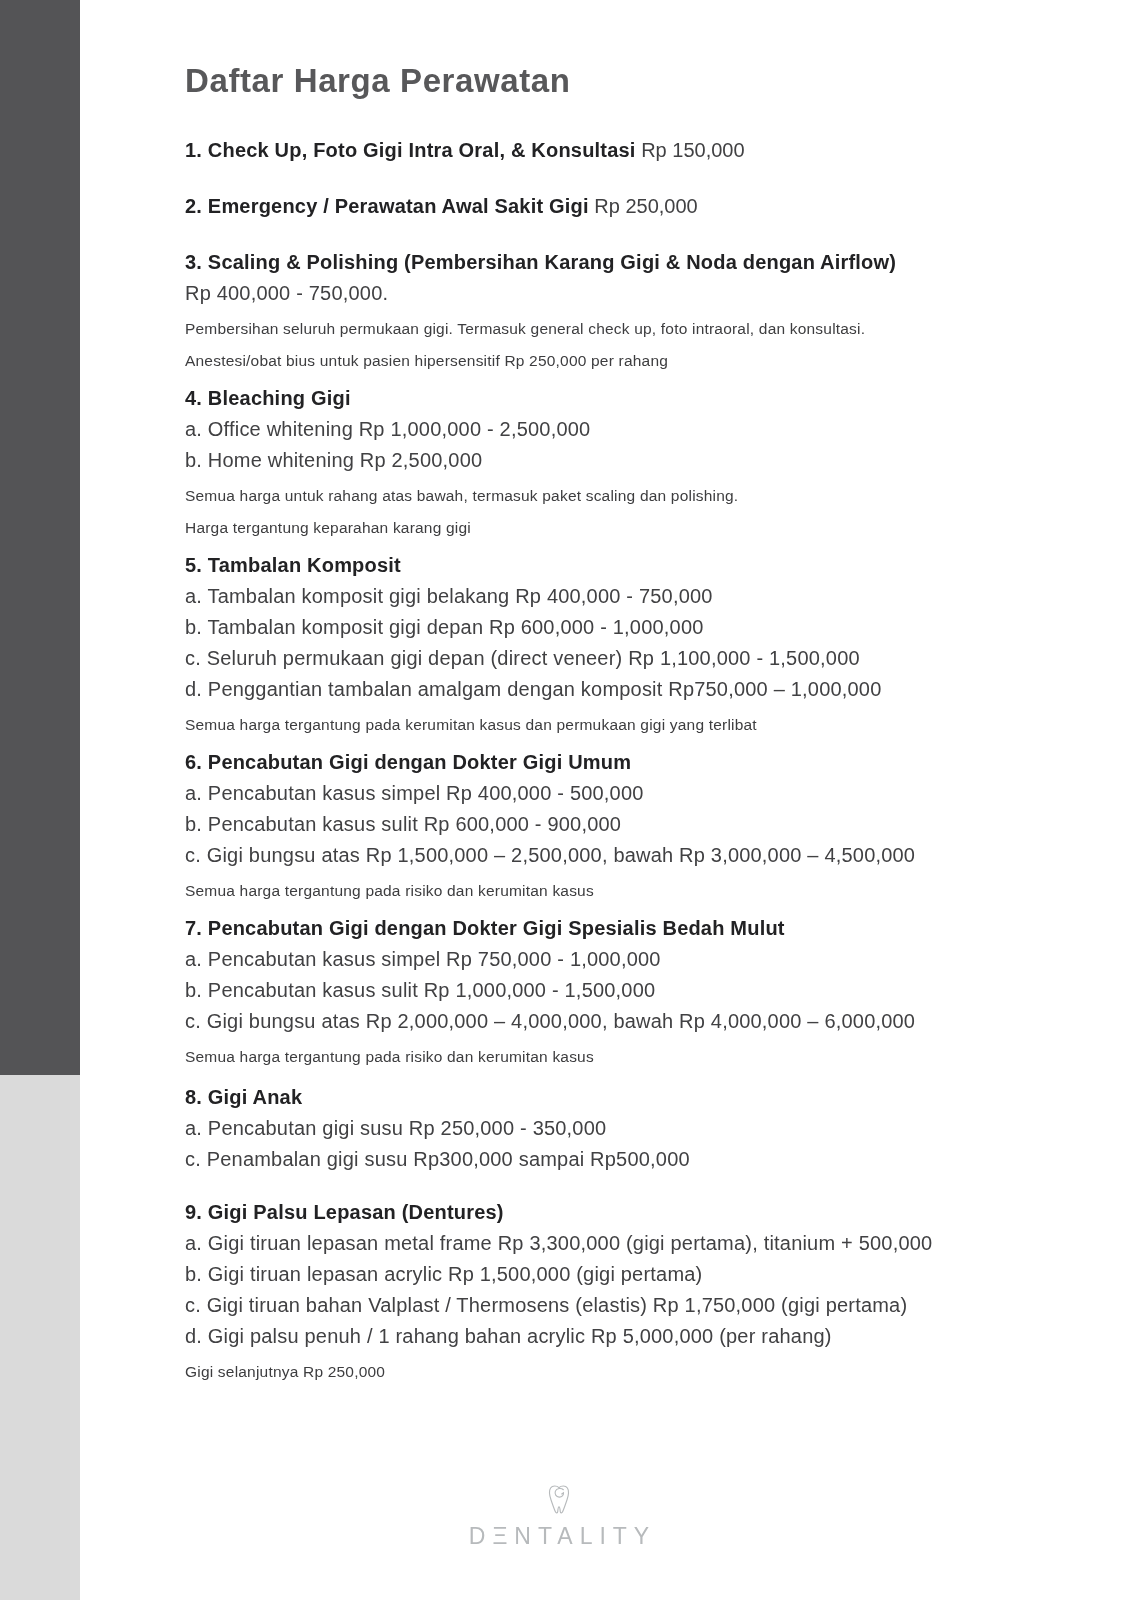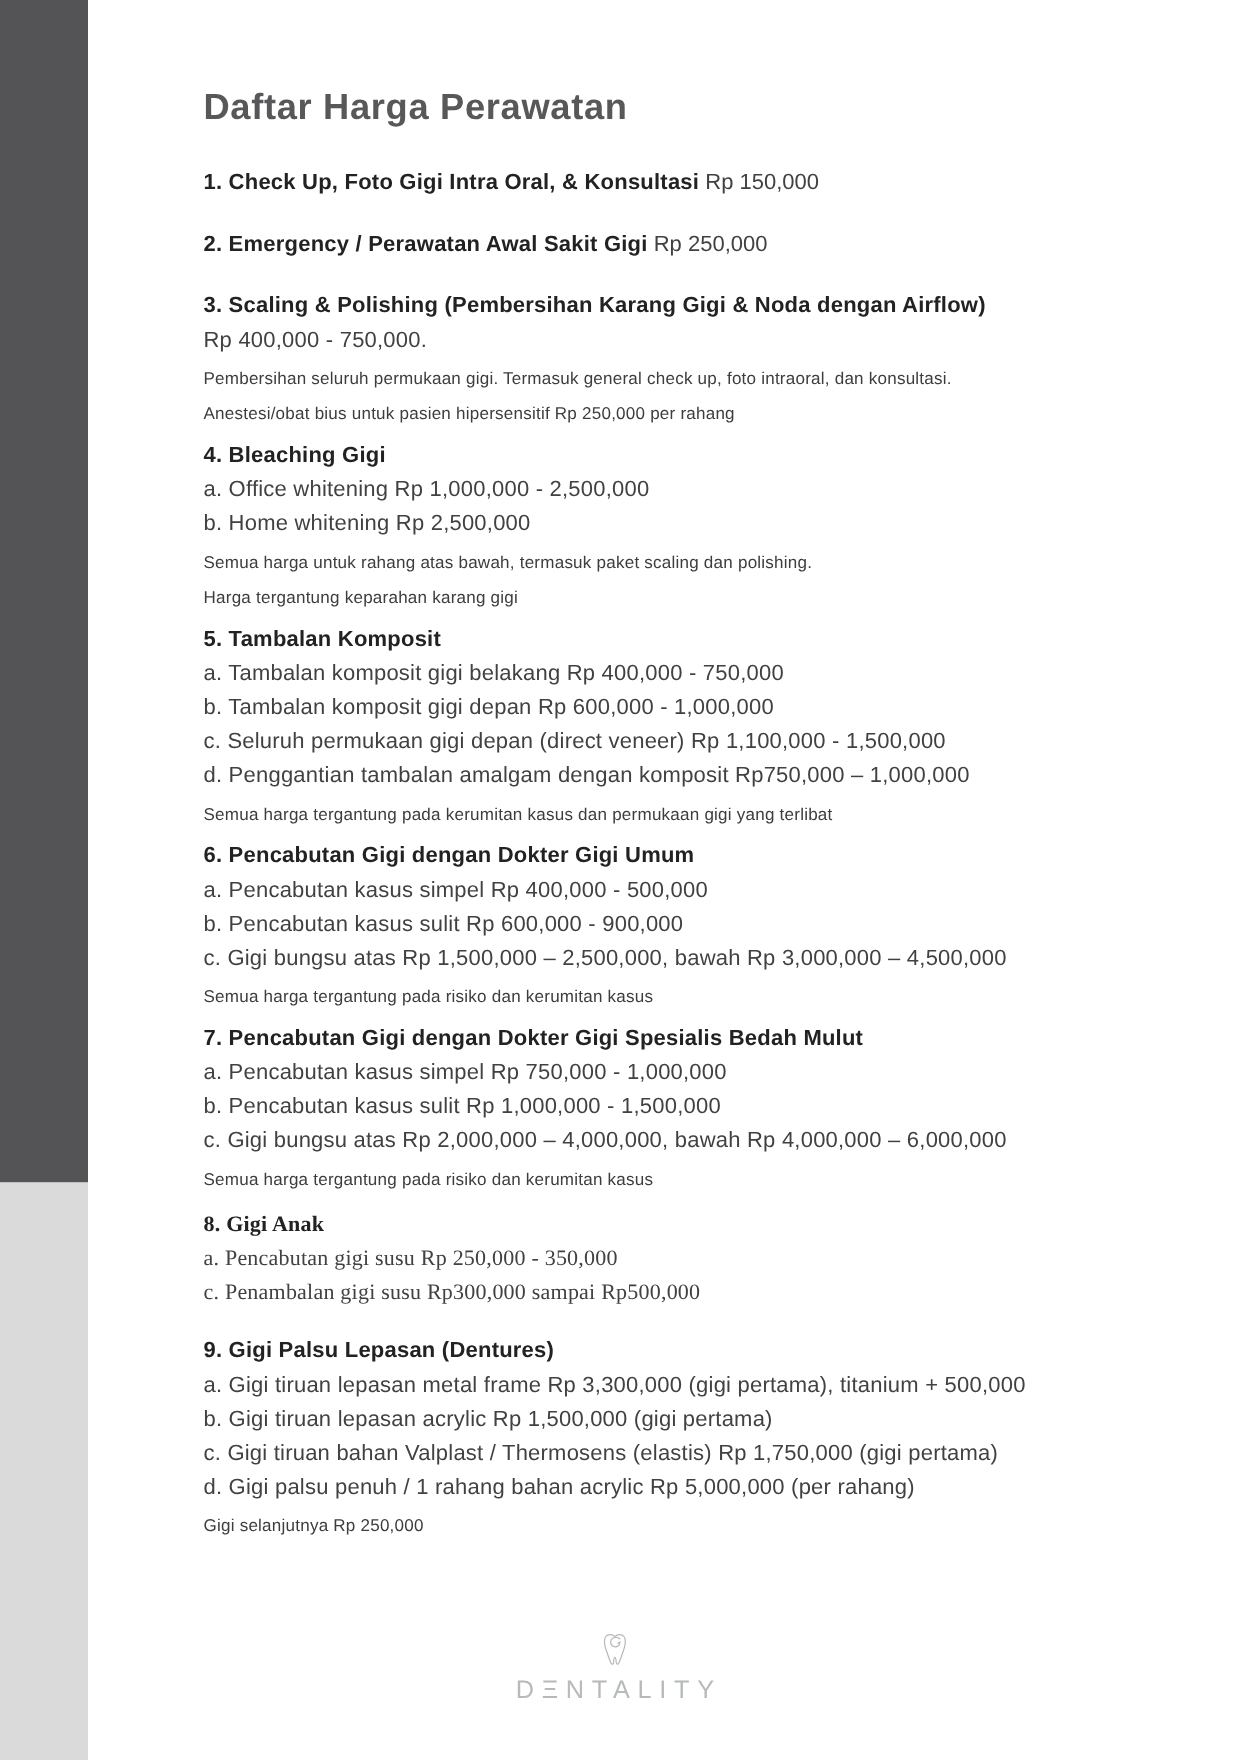--- a/index.html
+++ b/index.html
@@ -25,33 +25,33 @@
     background:var(--c-strip-dark);
   }
   .strip-light{
     position:absolute;left:0;top:1075px;width:80px;height:525px;
     background:var(--c-strip-light);
   }
   .content{
     position:absolute;left:185px;top:62px;width:860px;
   }
   .page-title{
-    margin:16px 0 35px 0;
+    margin:0 0 35px 0;
     font-size:33px;font-weight:700;letter-spacing:0.6px;
     color:var(--c-title);
   }
   .section{margin-top:24px;}
   #sections .section:nth-child(1){margin-top:0;}
   #sections .section:nth-child(2),
   #sections .section:nth-child(3){margin-top:25px;}
   #sections .section:nth-child(4),
   #sections .section:nth-child(5),
   #sections .section:nth-child(6),
   #sections .section:nth-child(7){margin-top:6px;}
-  #sections .section:nth-child(8){margin-top:9px;font-family:Liberation Serif, serif;}
+  #sections .section:nth-child(8){margin-top:9px;}
   #sections .section:nth-child(9){margin-top:22px;}
   .section-heading{
     font-size:20px;font-weight:700;line-height:31px;
     color:var(--c-heading);letter-spacing:0.2px;
   }
   .heading-price{
     font-weight:400;color:var(--c-body);letter-spacing:0;text-align:right;
   }
   .price-line,.item{
     font-size:20px;line-height:31px;color:var(--c-body);

